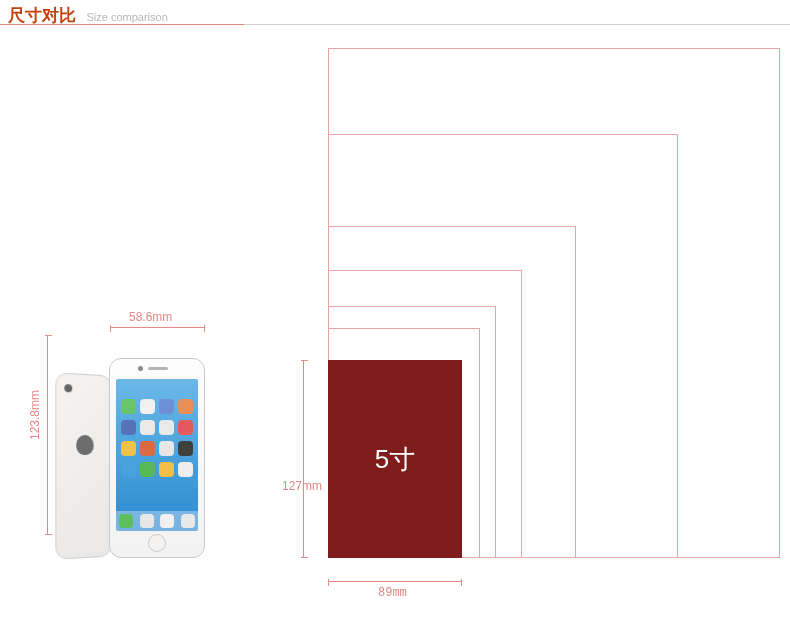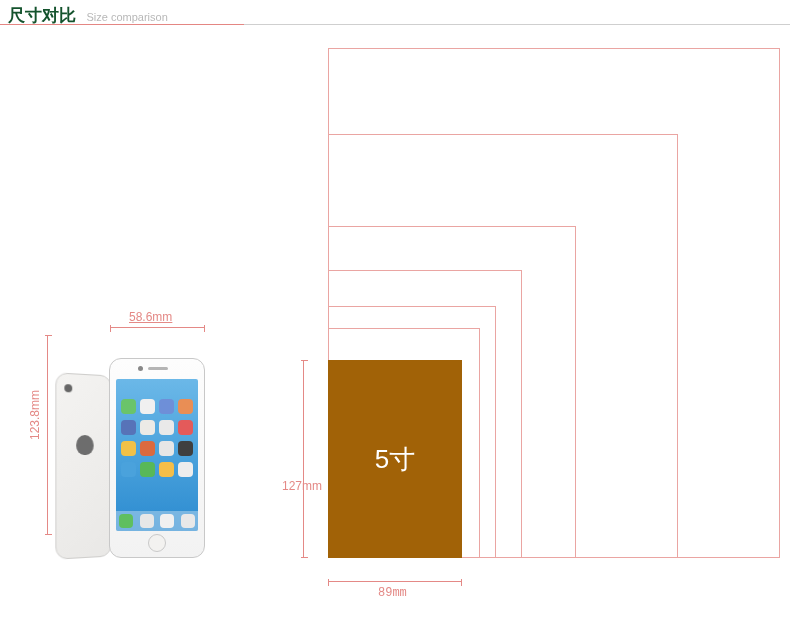--- a/index.html
+++ b/index.html
@@ -18,21 +18,21 @@
     padding: 4px 8px 2px 8px;
   }
   .header-line {
     position: absolute;
     left: 0; top: 24px;
     height: 1px;
     background: #e6b0ae;
   }
   .line-pink { width: 244px; background: #e48683; }
   .line-gray { left: 244px; width: 546px; background: #cfcfcf; top:24px; height:1px; }
-  .title-cn { color: #14532d; font-size: 17px; font-weight: bold; }
+  .title-cn { color: #c2410c; font-size: 17px; font-weight: bold; }
   .title-en { color: #b8b8b8; font-size: 11px; margin-left: 6px; }
 
   .phone-area {
     position: absolute;
     left: 55px; top: 326px;
     width: 170px; height: 232px;
   }
   .phone-back, .phone-front {
     position: absolute;
     bottom: 0;
@@ -112,21 +112,21 @@
     bottom:63px;
     width:452px; height:510px;
   }
   .size-box{
     position:absolute;
     left:0; bottom:0;
     border:1px solid #eaa5a2;
     background:#fff;
   }
   .size-box.filled{
-    background:#a16207;
+    background:#7f1d1d;
     border:none;
   }
   .filled-label{
     color:#fff; font-size:26px;
     position:absolute; left:50%; top:50%;
     transform:translate(-50%,-50%);
     white-space:nowrap;
   }
   .bottom-dim-area{
     position:absolute;
@@ -137,21 +137,21 @@
 </head>
 <body>
 
 <div class="header">
   <span class="title-cn">尺寸对比</span>
   <span class="title-en">Size comparison</span>
 </div>
 <div class="header-line line-pink"></div>
 <div class="header-line line-gray"></div>
 
-<div class="dim-label" style="left:129px; top:310px;text-decoration:underline;">58.6mm</div>
+<div class="dim-label" style="left:129px; top:310px;">58.6mm</div>
 <div class="dim-line h" style="left:110px; top:327px; width:95px;"></div>
 
 <div class="dim-label" style="left:28px; top:440px; transform:rotate(-90deg); transform-origin:left top;">123.8mm</div>
 <div class="dim-line v" style="left:47px; top:335px; height:200px;"></div>
 
 <div class="phone-area">
   <div class="phone-back">
     <div class="cam"></div>
     <div class="apple"></div>
   </div>

